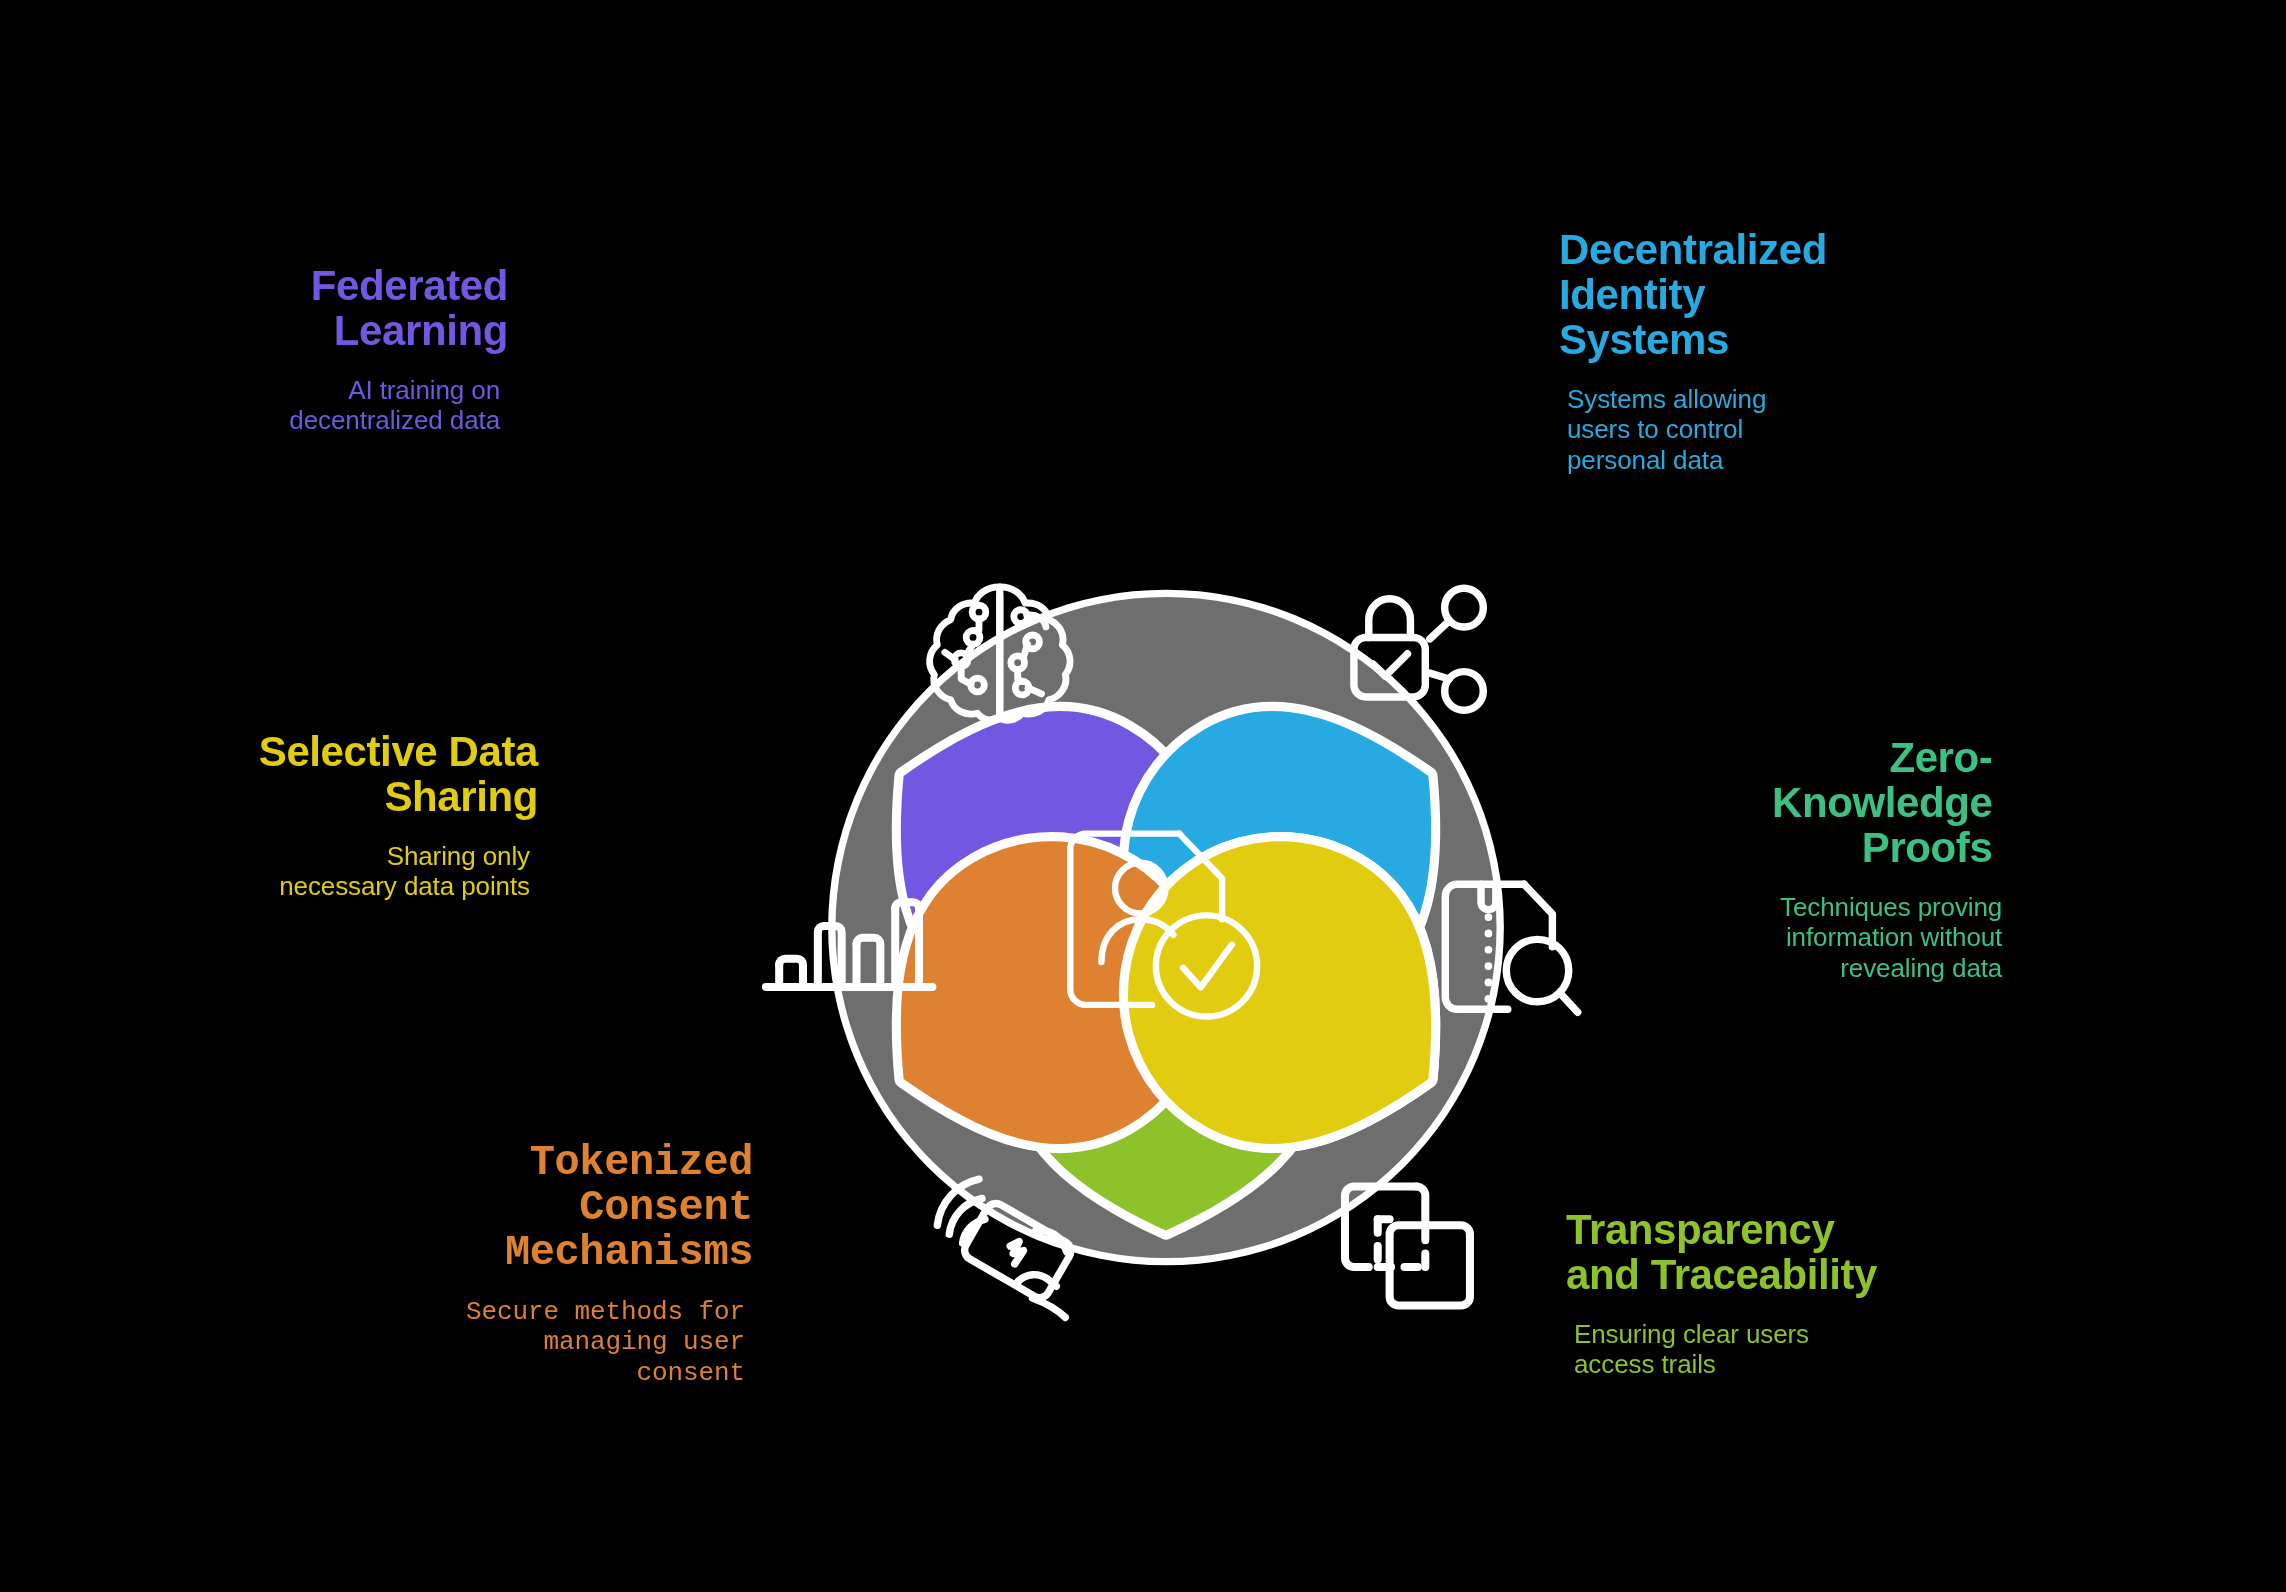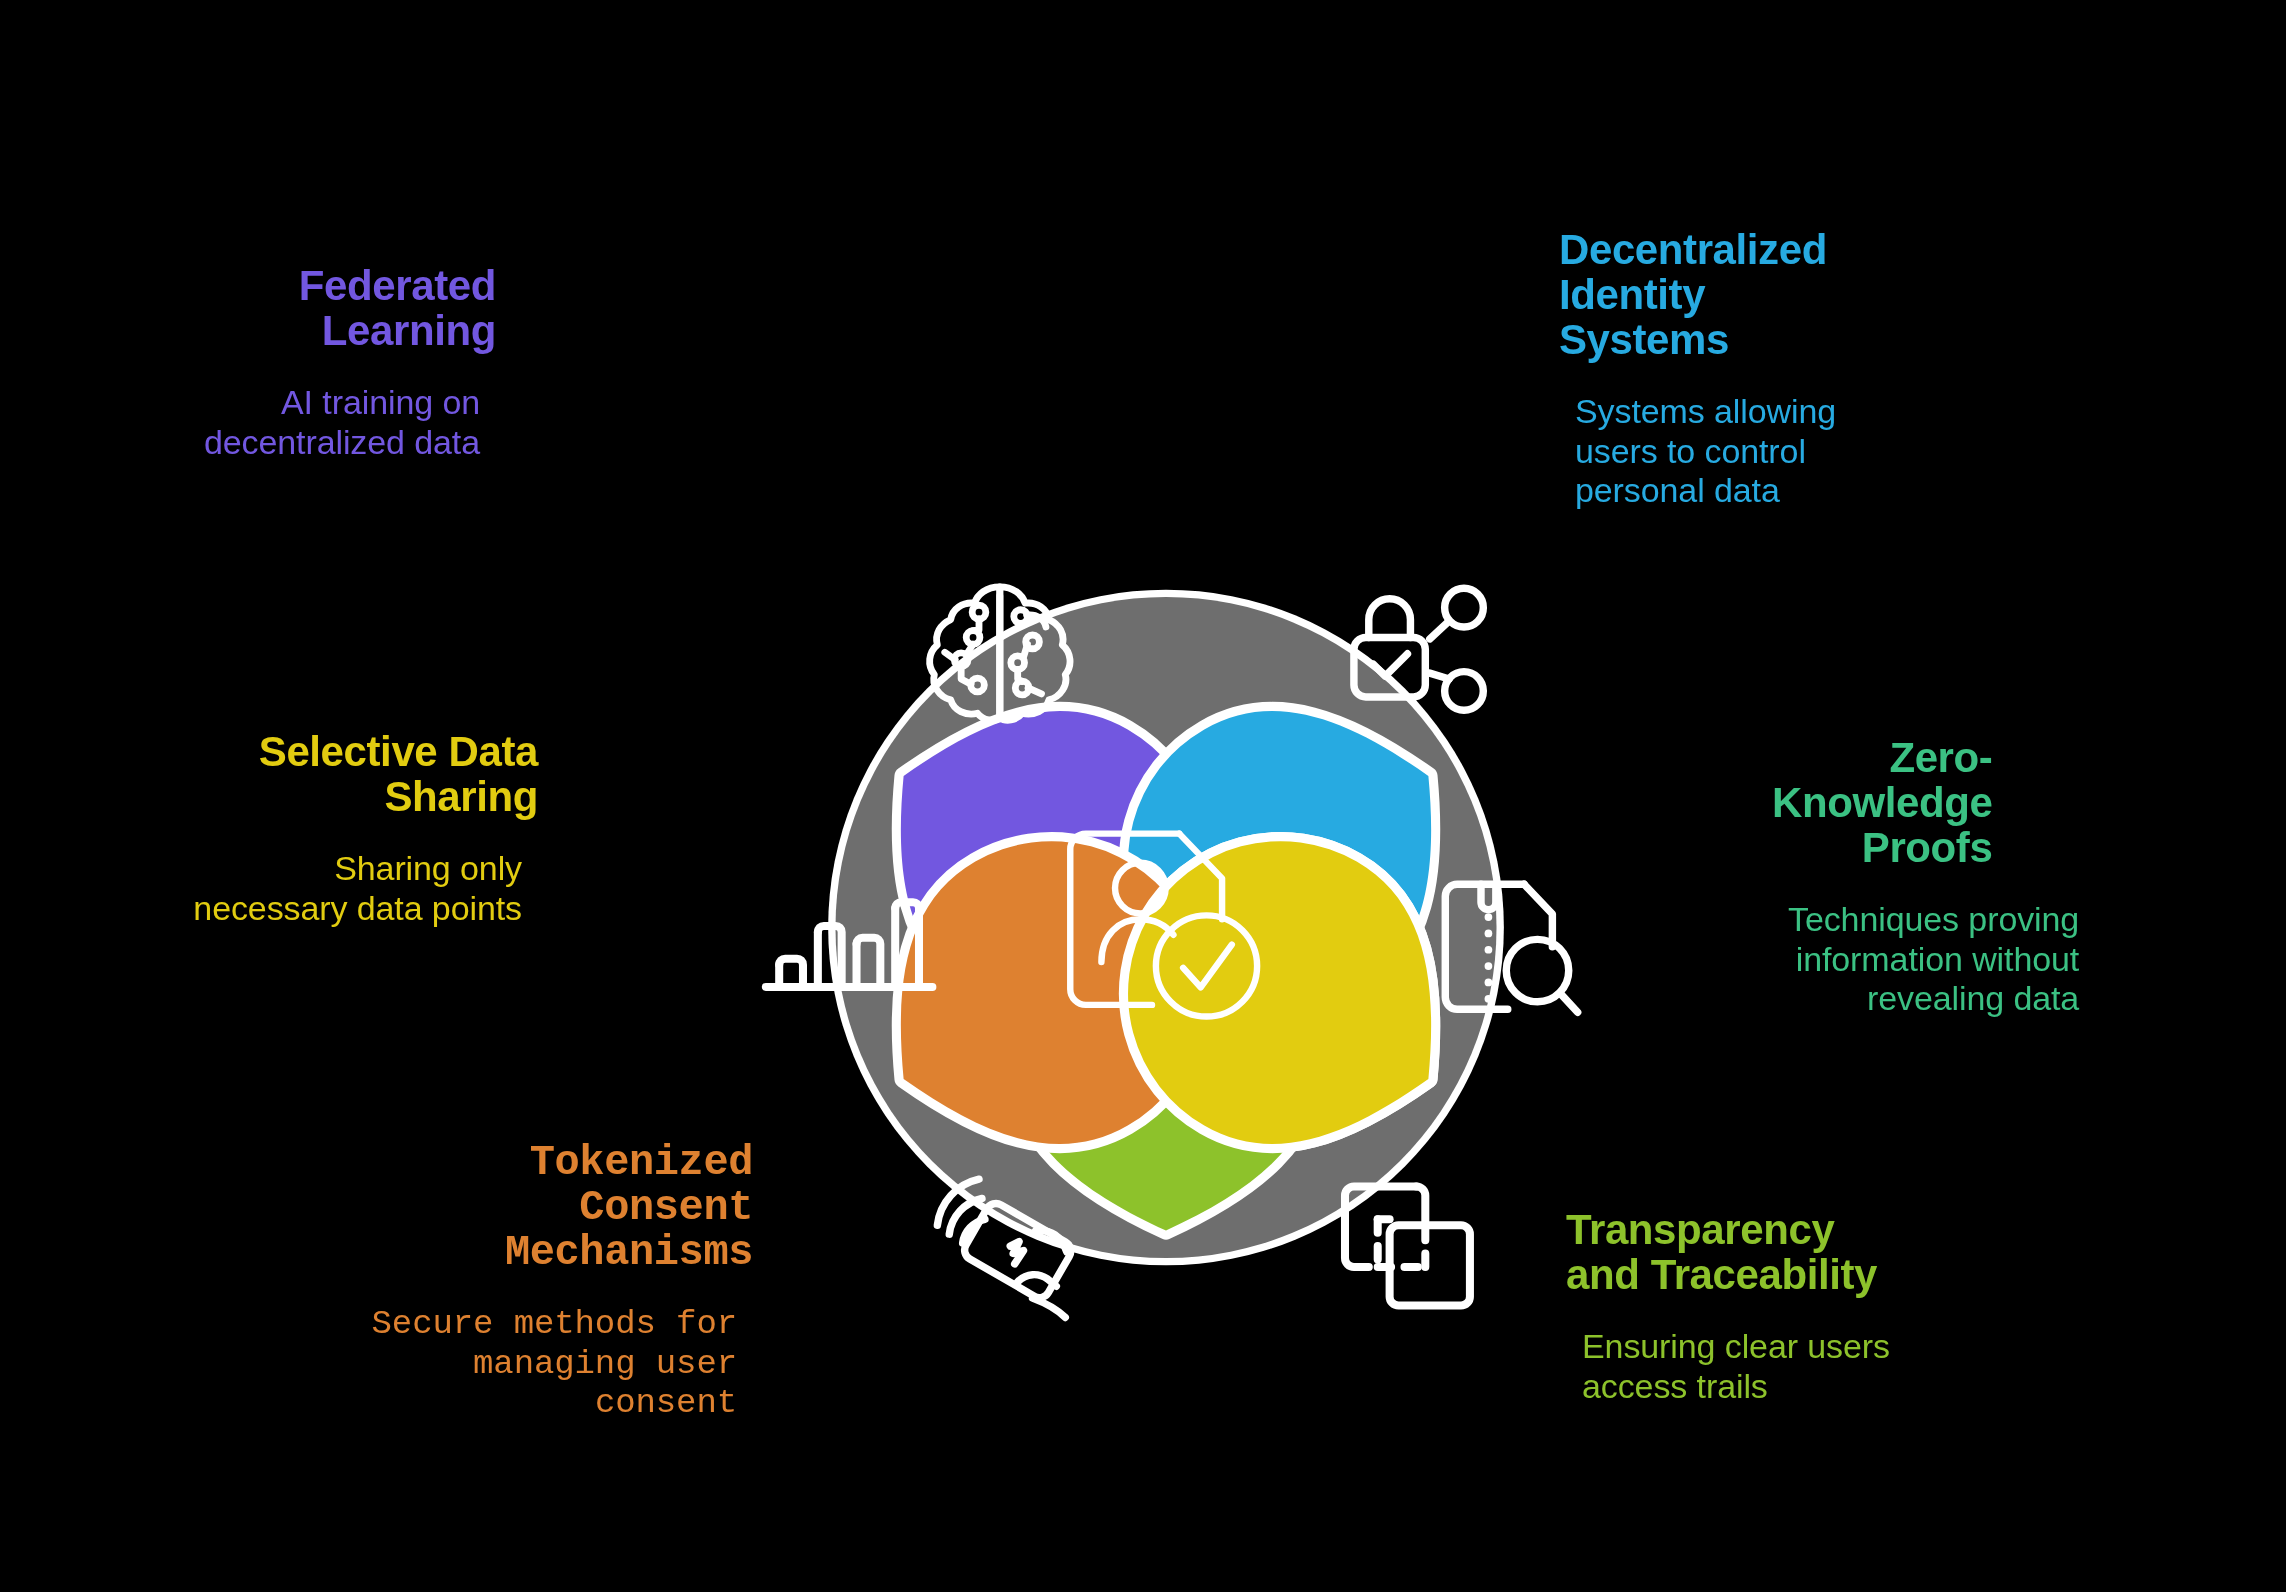--- a/index.html
+++ b/index.html
@@ -41,32 +41,32 @@
   .label-title {
     font-weight: 700;
     font-size: 42px;
     line-height: 1.07;
     letter-spacing: -0.4px;
     margin: 0 0 13px 0;
     white-space: pre-line;
   }
   .label-desc {
     font-weight: 400;
-    font-size: 34px;
+    font-size: 26px;
     line-height: 1.17;
     letter-spacing: -0.1px;
-    margin: 16px;
+    margin: 8px;
     white-space: pre-line;
   }
 
   .align-right { text-align: right; align-items: flex-end; }
   .align-left  { text-align: left;  align-items: flex-start; }
 
   
-  #block-federated-learning      { left: 138px;  top: 264px;  width: 358px; }
+  #block-federated-learning      { left: 150px;  top: 264px;  width: 358px; }
   #block-decentralized-identity  { left: 1559px; top: 228px;  width: 432px; }
   #block-selective-data-sharing  { left: 51px;   top: 730px;  width: 487px; }
   #block-zero-knowledge-proofs   { left: 1772px; top: 736px;  width: 432px; text-align: right; }
   #block-tokenized-consent       { left: 285px;  top: 1141px; width: 468px; font-family: Liberation Mono, monospace; }
   #block-transparency            { left: 1566px; top: 1208px; width: 487px; }
 </style>
 </head>
 <body>
 
 <div class="stage">

